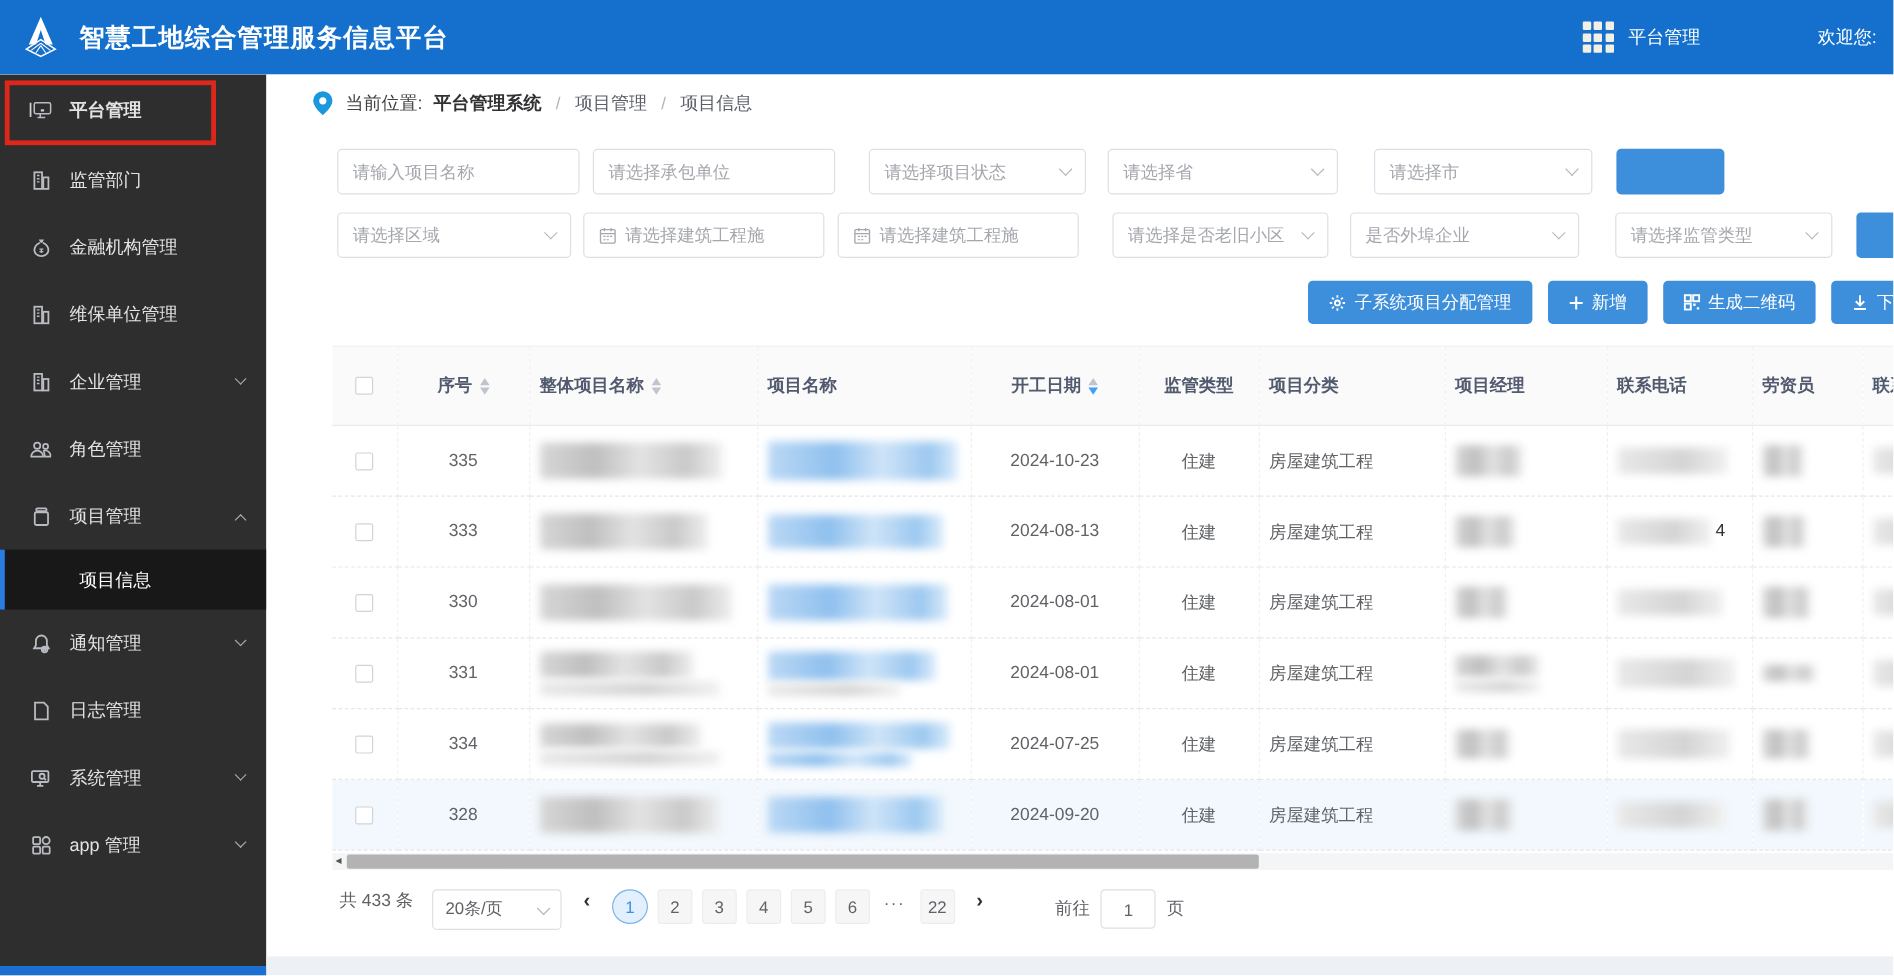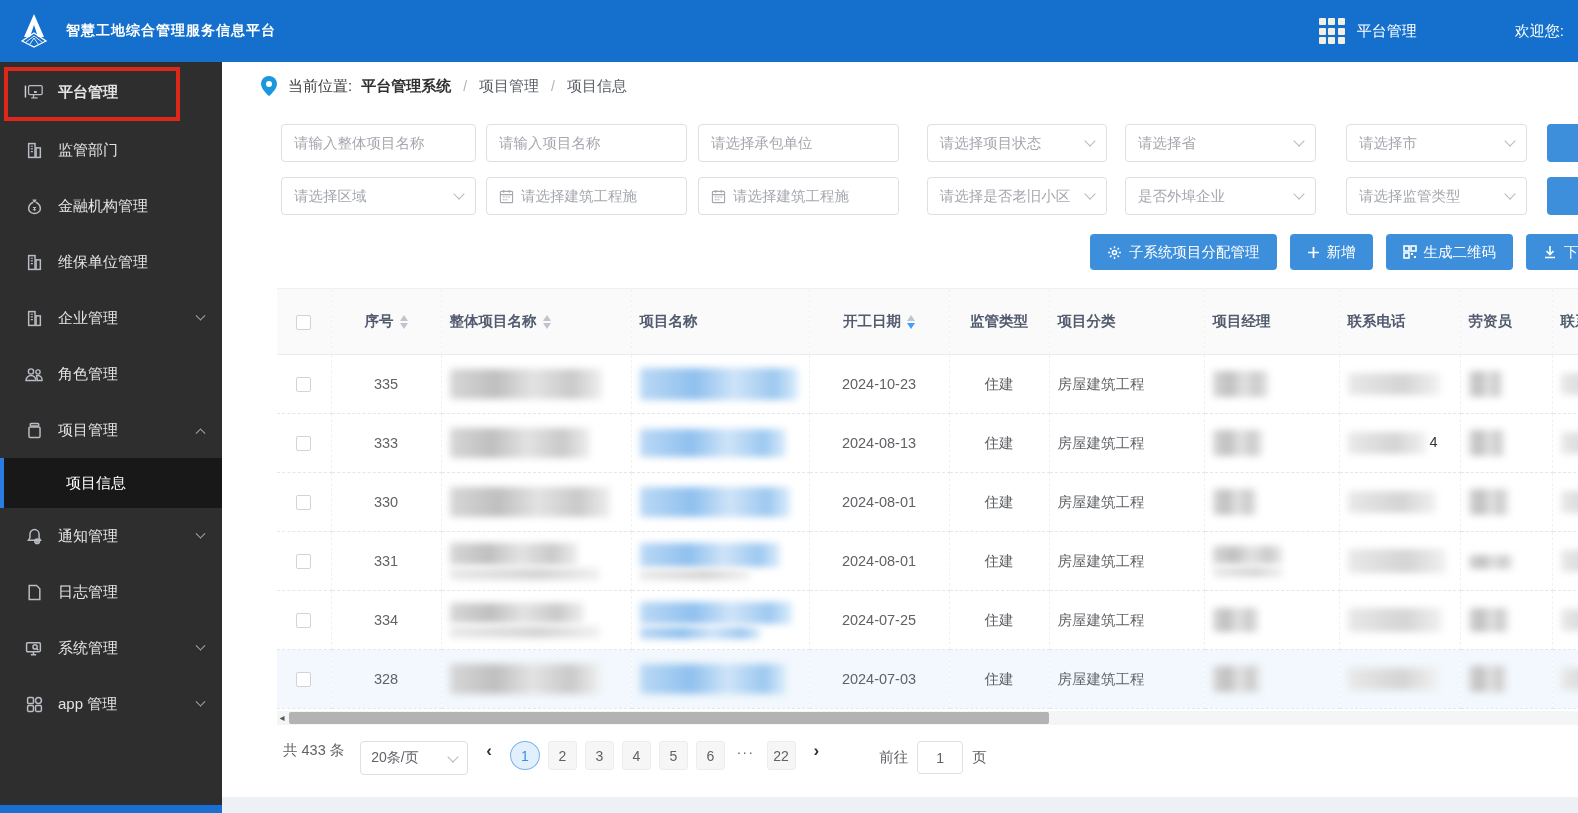--- a/index.html
+++ b/index.html
@@ -5,21 +5,21 @@
   * { margin:0; padding:0; box-sizing:border-box; }
   html,body { width:1578px; height:813px; overflow:hidden; }
   body { font-family:"Liberation Sans","DejaVu Sans",sans-serif; font-size:14px; color:#333; background:#fff; }
 
   .app { width:1578px; height:813px; display:flex; flex-direction:column; }
 
   
   .topbar { height:62px; background:#1470cc; display:flex; align-items:center; padding:0 14px; flex:0 0 auto; }
   .logo-wrap { display:flex; align-items:center; gap:12px; }
   .logo-svg { width:40px; height:40px; }
-  .app-title { color:#fff; font-size:14px; font-weight:bold; letter-spacing:1px; }
+  .app-title { color:#fff; font-size:21px; font-weight:bold; letter-spacing:1px; }
   .topbar-right { margin-left:auto; display:flex; align-items:center; gap:10px; color:#fff; }
   .grid-icon { display:grid; grid-template-columns:repeat(3,7px); grid-template-rows:repeat(3,7px); gap:2.5px; margin-right:2px; }
   .grid-icon span { background:#f2f0e4; border-radius:1px; }
   .nav-platform { font-size:15px; color:#fff; }
   .welcome { margin-left:88px; font-size:15px; color:#fff; white-space:nowrap; }
 
   
   .body-wrap { flex:1; display:flex; overflow:hidden; }
 
   
@@ -288,23 +288,20 @@
         <span class="bc-prefix">当前位置:</span>
         <span class="bc-root">平台管理系统</span>
         <span class="bc-sep">/</span>
         <span class="bc-item">项目管理</span>
         <span class="bc-sep">/</span>
         <span class="bc-item">项目信息</span>
       </div>
 
       <div class="filters">
         <div class="filter-row">
-          <div class="ffield f1">
-              <span>请输入整体项目名称</span>
-            </div>
           <div class="ffield f2">
               <span>请输入项目名称</span>
             </div>
           <div class="ffield f3">
               <span>请选择承包单位</span>
             </div>
           <div class="ffield f4">
               <span>请选择项目状态</span>
               <span class="chevsel"></span>
             </div>
@@ -504,21 +501,21 @@
               <td><span class="blur blur-g" style="width:46px;height:24px"></span></td>
               <td><span class="blur blur-g2" style="width:94px;height:24px"></span></td>
               <td><span class="blur blur-g" style="width:40px;height:24px"></span></td>
               <td><span class="blur blur-g2" style="width:56px;height:22px"></span></td>
             </tr>
             <tr class="row-hl">
               <td class="c-center"><span class="cb"></span></td>
               <td class="c-center">328</td>
               <td><span class="blur blur-g" style="width:150px;height:30px"></span></td>
               <td><span class="blur blur-b" style="width:146px;height:30px"></span></td>
-              <td class="c-center">2024-07-03</td>
+              <td class="c-center">2024-09-20</td>
               <td class="c-center">住建</td>
               <td>房屋建筑工程</td>
               <td><span class="blur blur-g" style="width:48px;height:26px"></span></td>
               <td><span class="blur blur-g2" style="width:90px;height:22px"></span></td>
               <td><span class="blur blur-g" style="width:38px;height:26px"></span></td>
               <td><span class="blur blur-g2" style="width:54px;height:22px"></span></td>
             </tr>
           </tbody>
         </table>
       </div>

